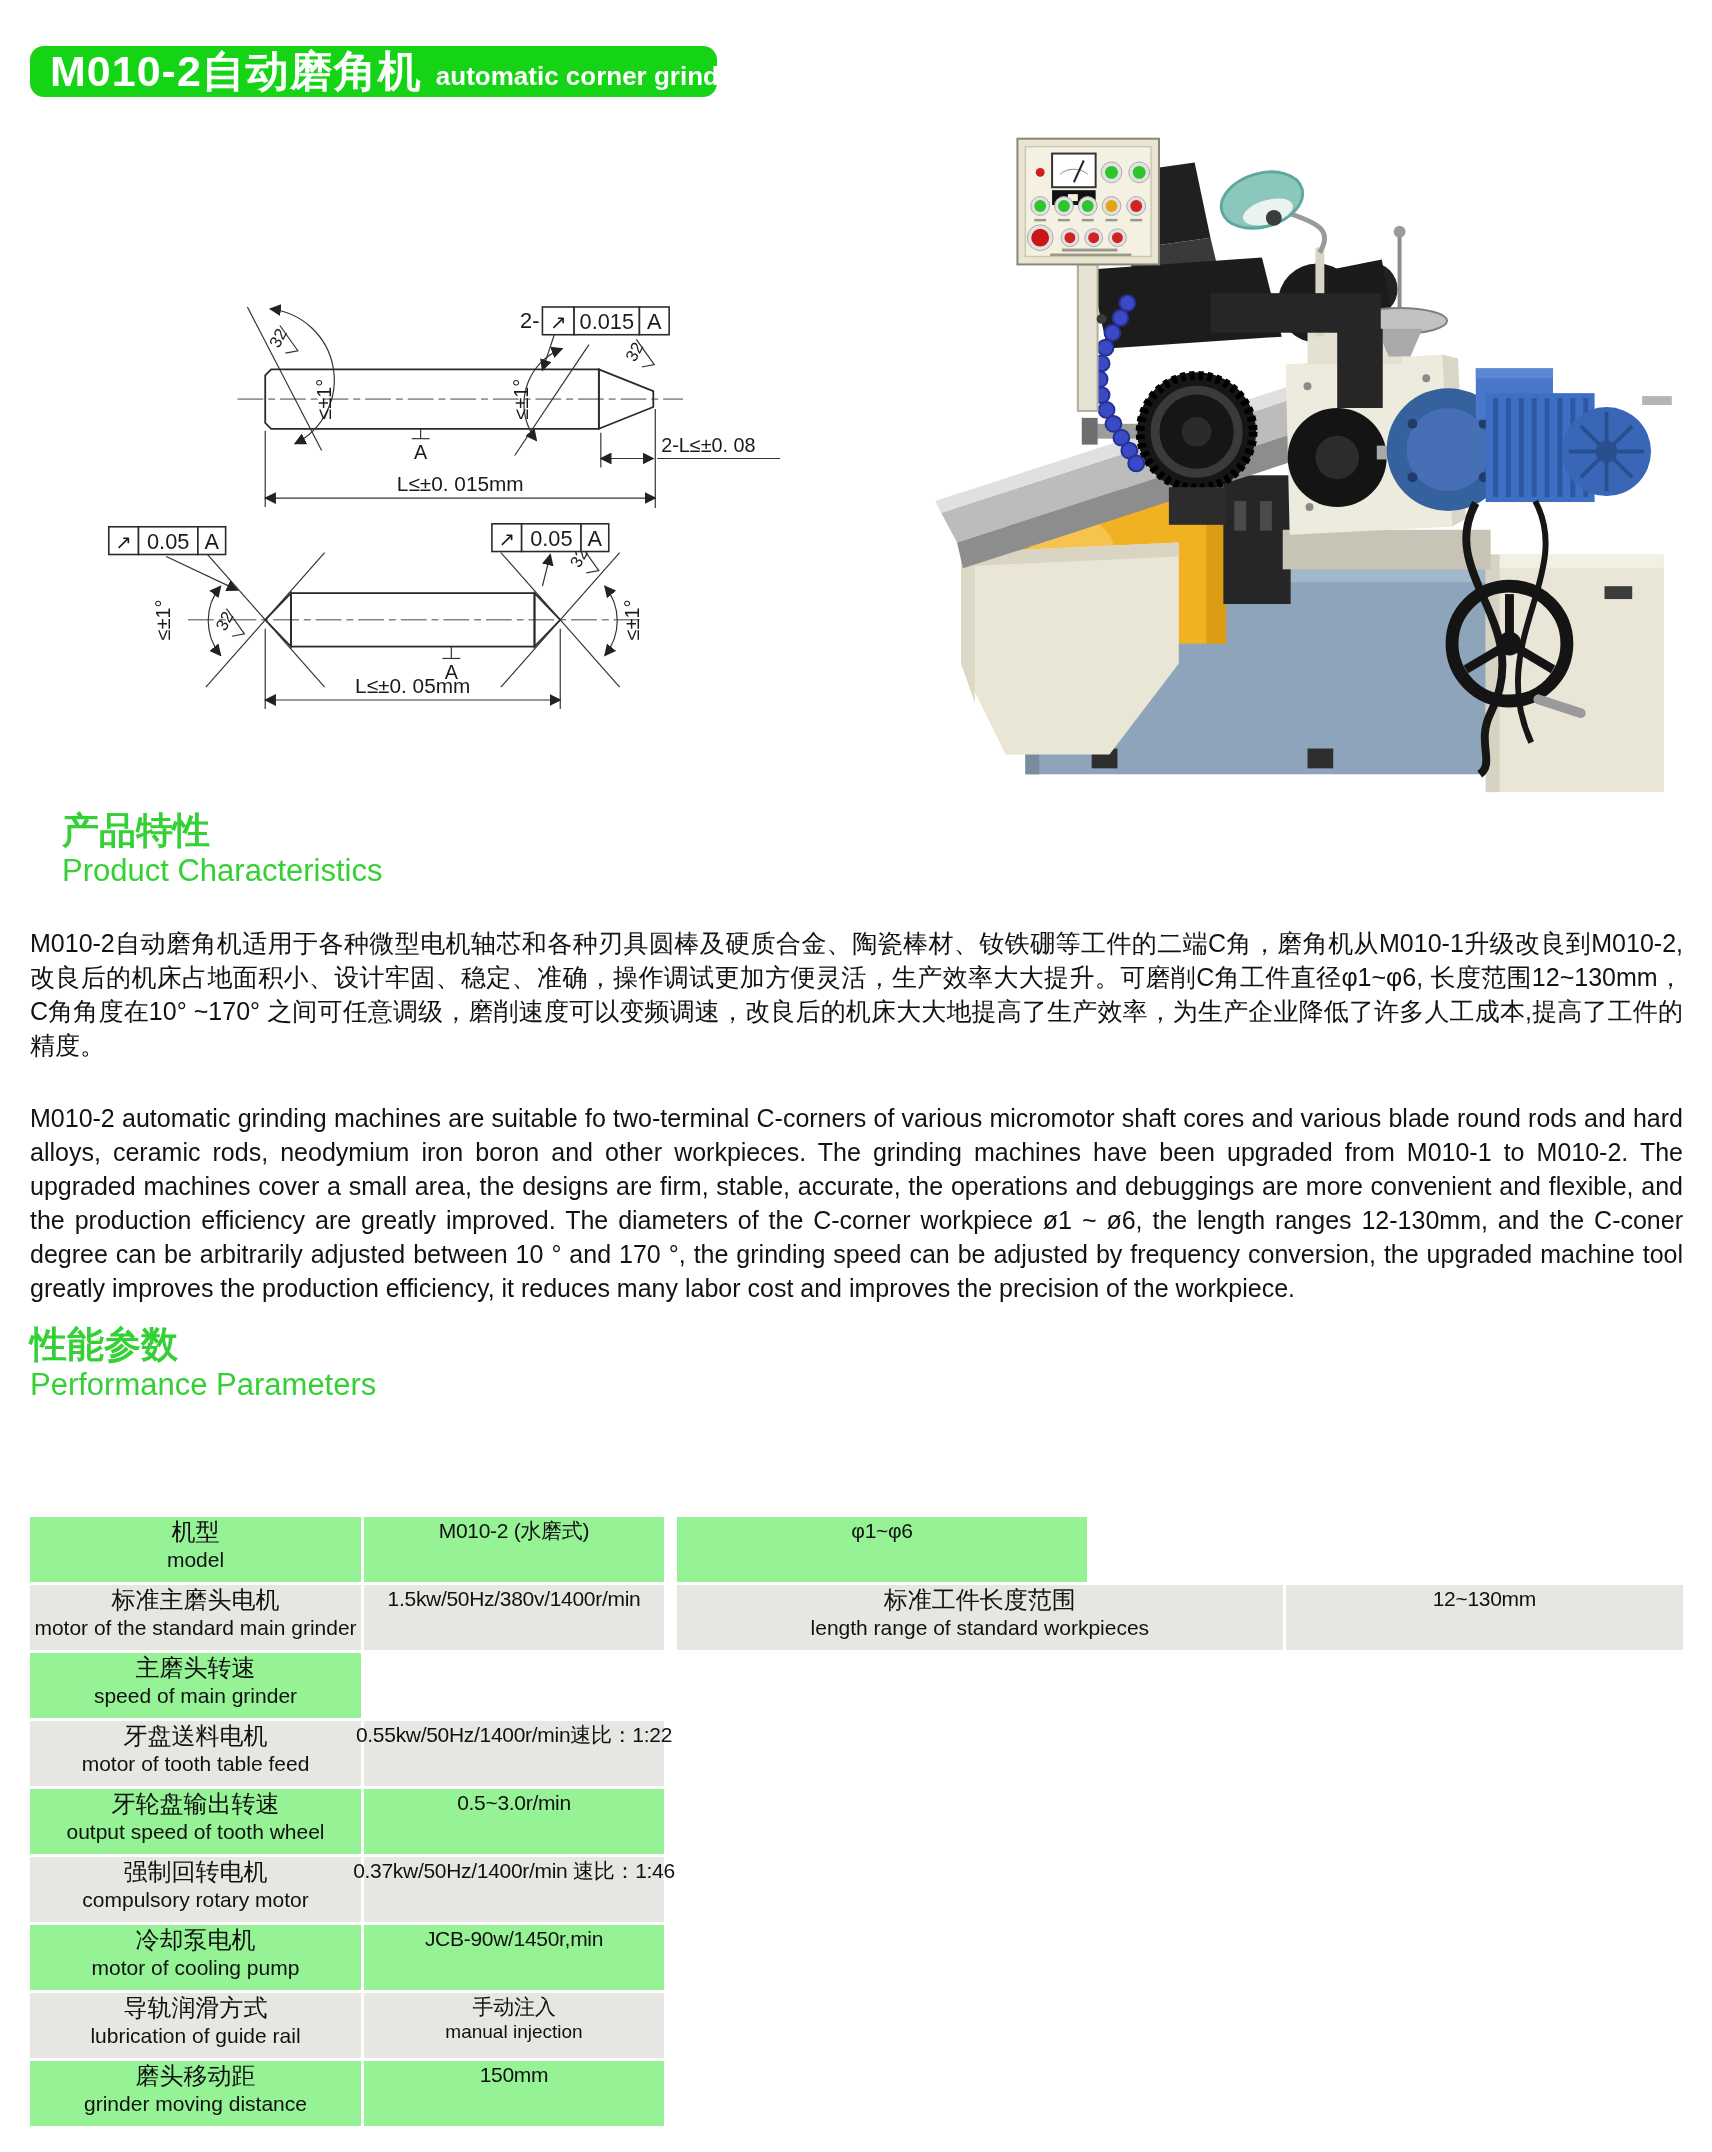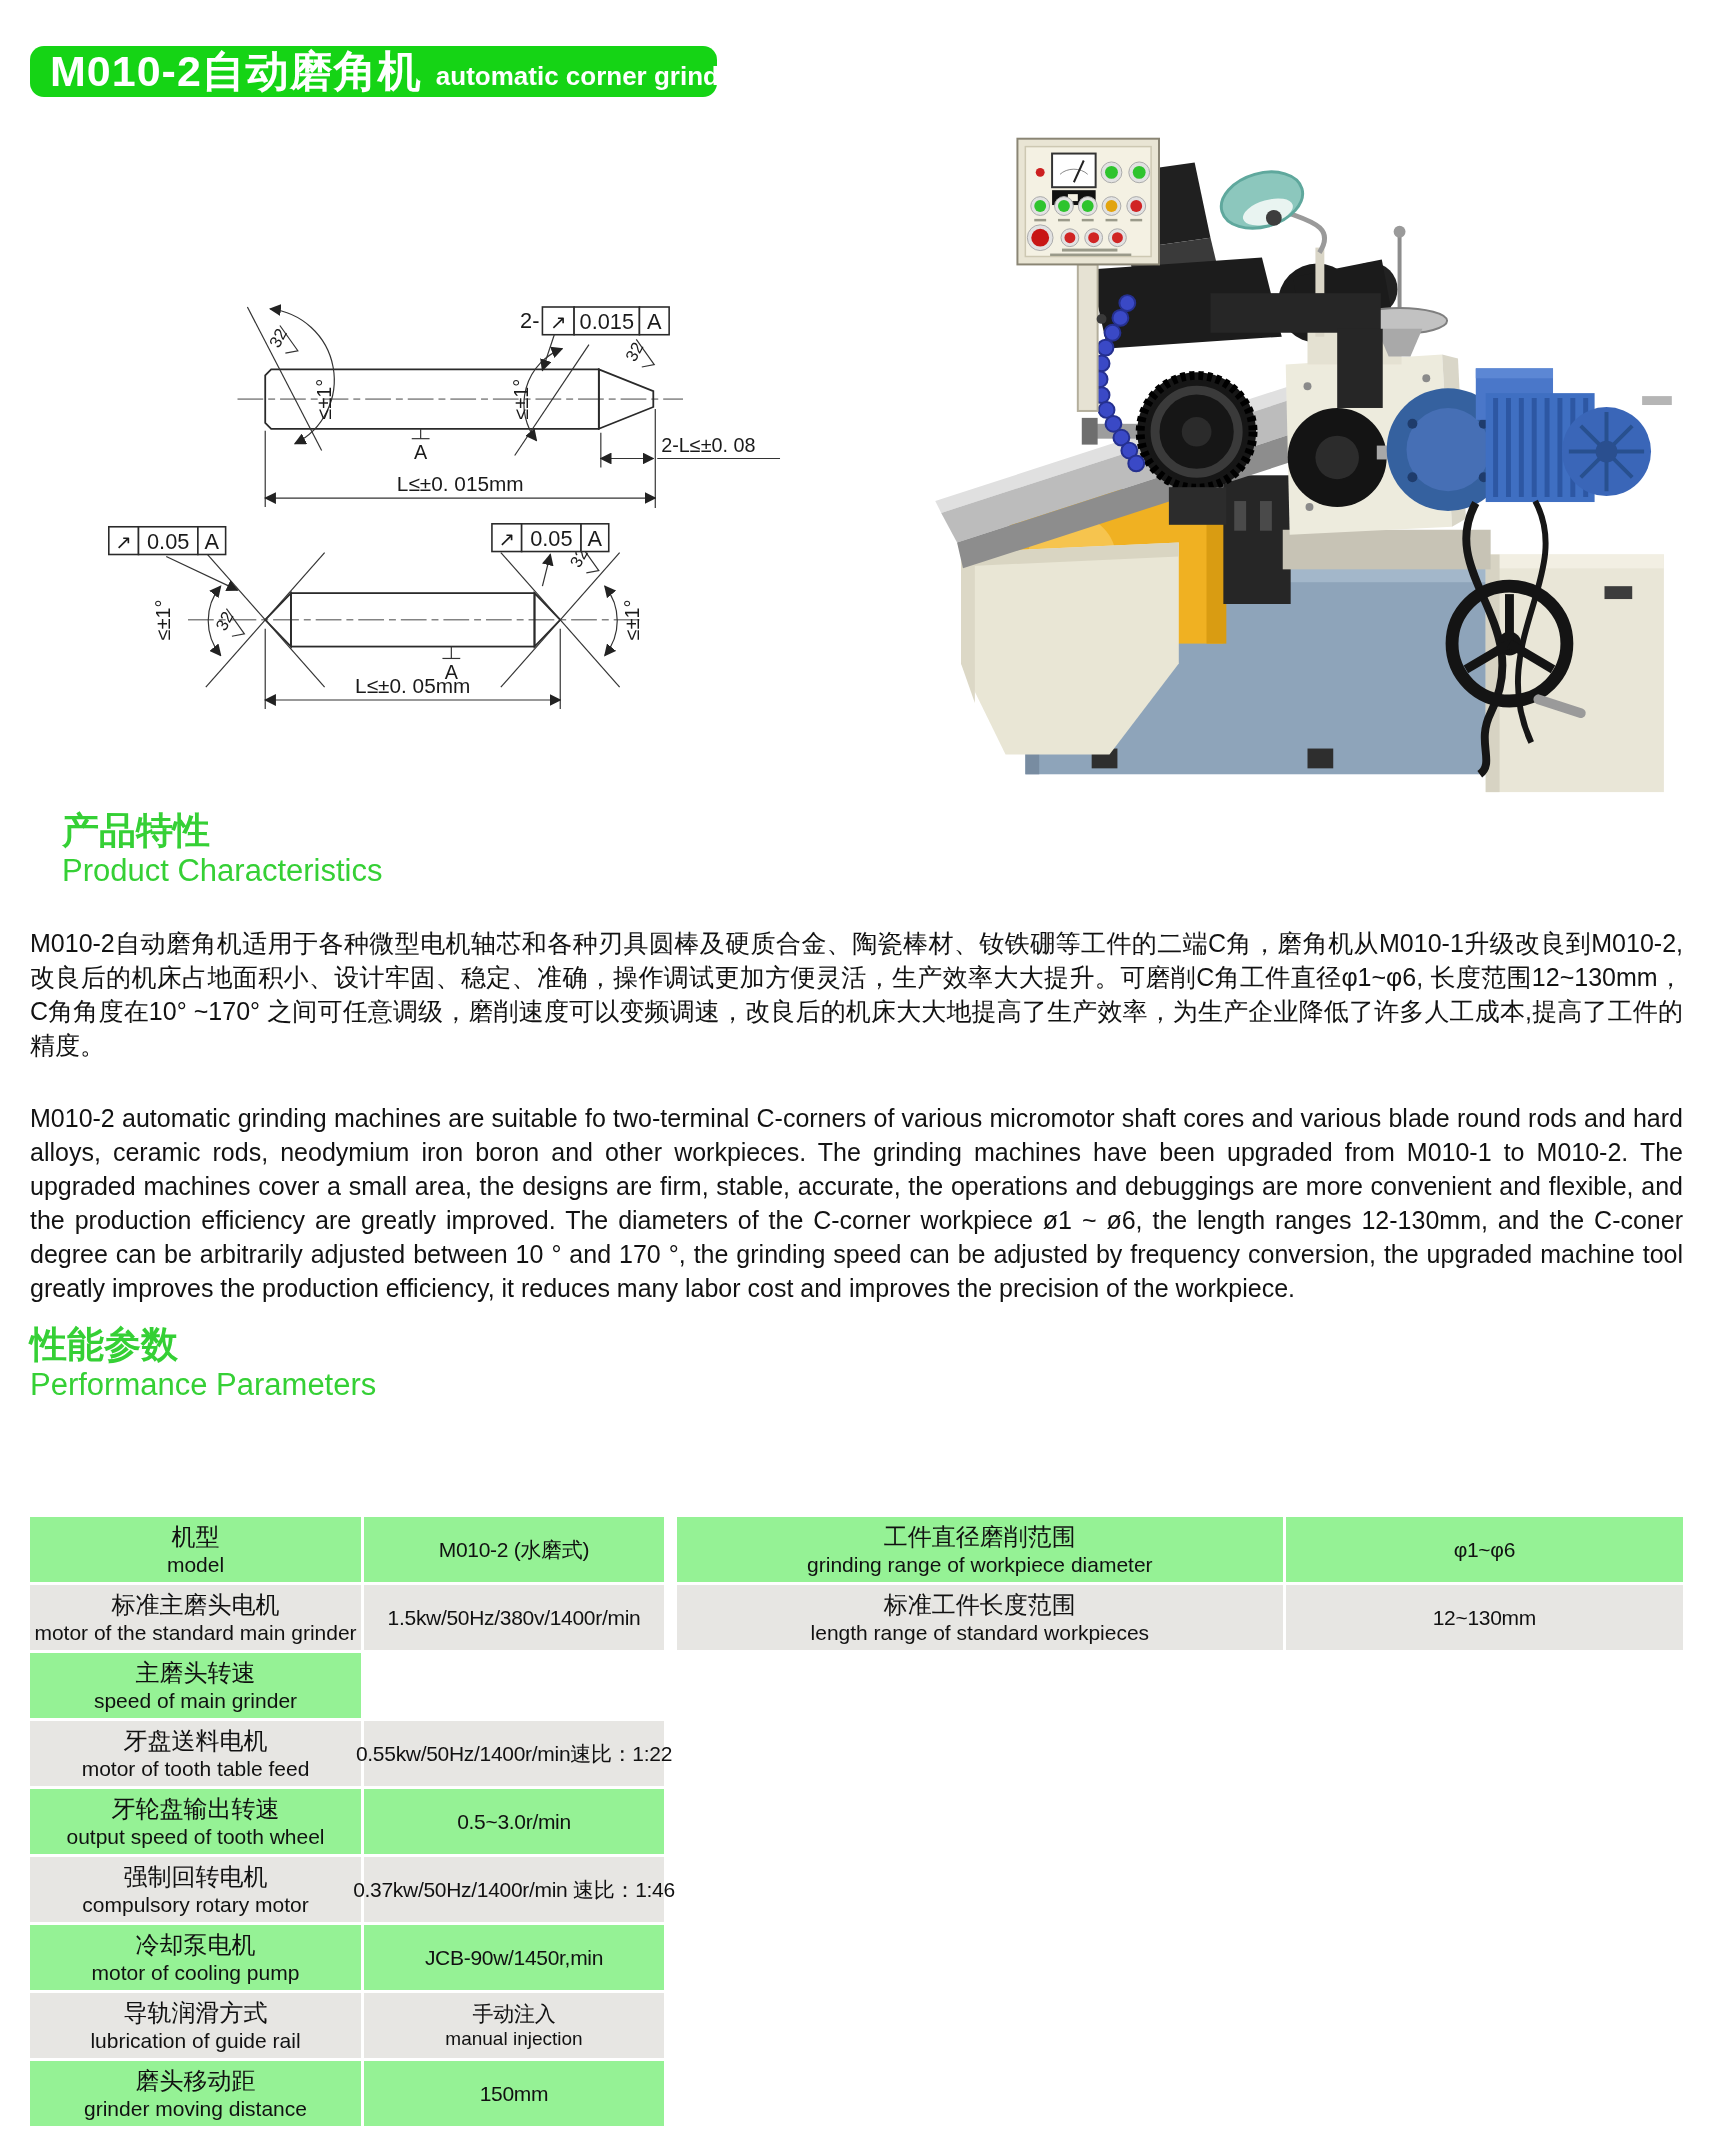--- a/index.html
+++ b/index.html
@@ -23,21 +23,21 @@
   .mach{position:absolute;left:842px;top:109px;}
   text{font-family:"Liberation Sans","DejaVu Sans",sans-serif;fill:#1a1a1a;}
   .t21{font-size:21px;}.t20{font-size:20px;}.t17{font-size:17px;}.t22{font-size:22px;}
   .ol{fill:none;stroke:#2a2a2a;stroke-width:1.8;}
   .tl{fill:none;stroke:#333;stroke-width:1.2;}
   .cl{stroke:#444;stroke-width:1;stroke-dasharray:26 5 7 5;}
   .fcf{fill:#fff;stroke:#2a2a2a;stroke-width:1.6;}
   
   .ptable{position:absolute;top:1517px;display:flex;flex-direction:column;gap:3px;}
   .prow{display:flex;gap:3px;height:65px;}
-  .pcell{display:flex;flex-direction:column;justify-content:center;align-items:center;text-align:center;box-sizing:border-box;}
+  .pcell{display:flex;flex-direction:column;align-items:center;text-align:center;box-sizing:border-box;}
   .w-l1{width:331px;}.w-l2{width:300px;}.w-r1{width:625px;}.w-r2{width:410px;}
   .bg-g{background:#95f295;}
   .bg-e{background:#e7e6e3;}
   .lab-zh{font-size:24px;line-height:30px;white-space:nowrap;}
   .lab-en{font-size:21px;line-height:26px;white-space:nowrap;}
   .pval{font-size:21px;line-height:27px;letter-spacing:-0.3px;white-space:nowrap;}
   .pval-sub{font-size:19px;line-height:24px;white-space:nowrap;}
 </style>
 </head>
 <body>
@@ -432,24 +432,20 @@
         <div class="lab-en">grinder moving distance</div>
       </div>
       <div class="pcell w-l2 bg-g">
         <div class="pval">150mm</div>
       </div>
     </div>
   </div>
 
   <div class="ptable" style="left:677px;width:1006px;">
     <div class="prow">
-      <div class="pcell w-r1 bg-g">
-        <div class="lab-zh">工件直径磨削范围</div>
-        <div class="lab-en">grinding range of workpiece diameter</div>
-      </div>
       <div class="pcell w-r2 bg-g">
         <div class="pval">φ1~φ6</div>
       </div>
     </div>
     <div class="prow">
       <div class="pcell w-r1 bg-e">
         <div class="lab-zh">标准工件长度范围</div>
         <div class="lab-en">length range of standard workpieces</div>
       </div>
       <div class="pcell w-r2 bg-e">

